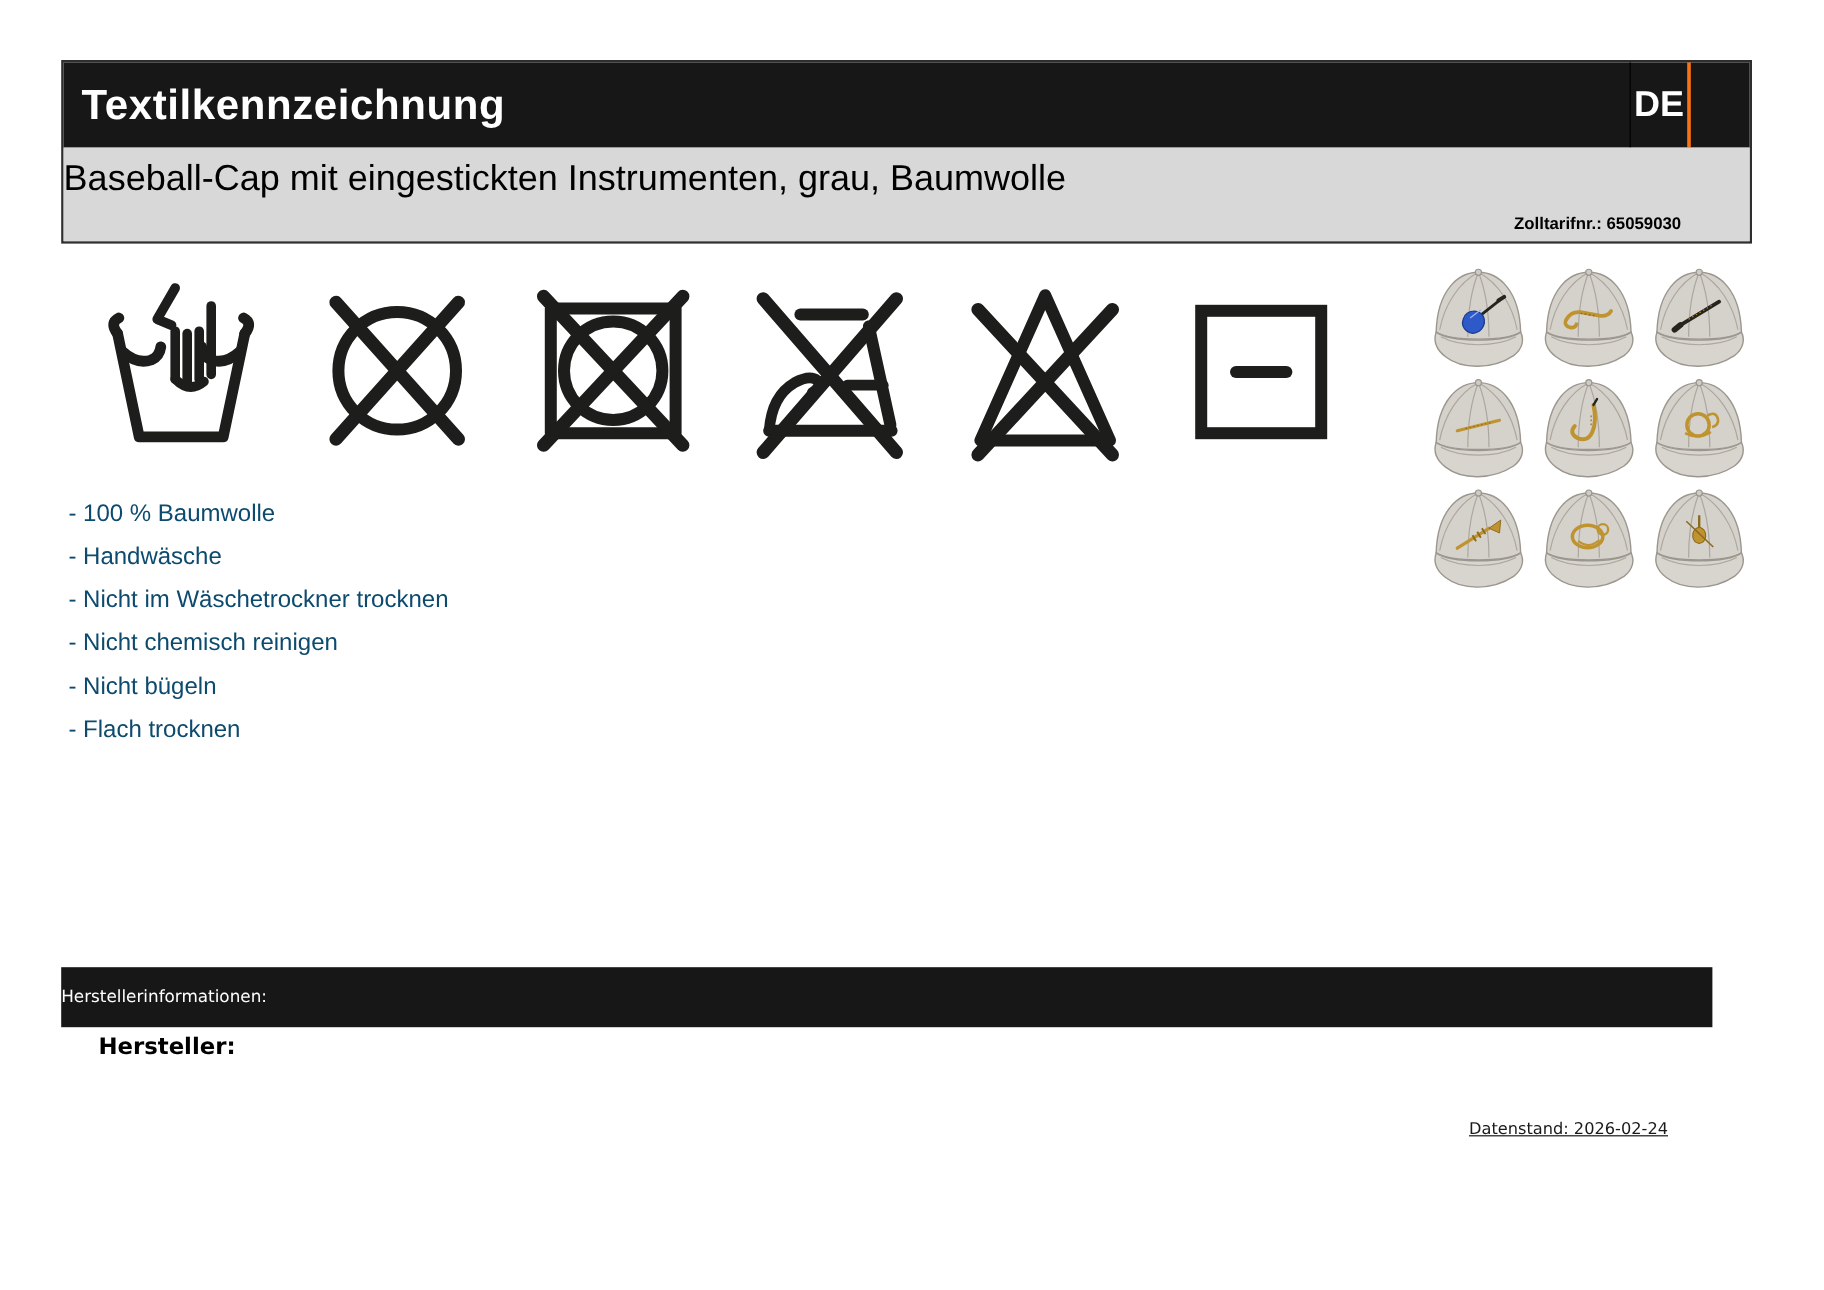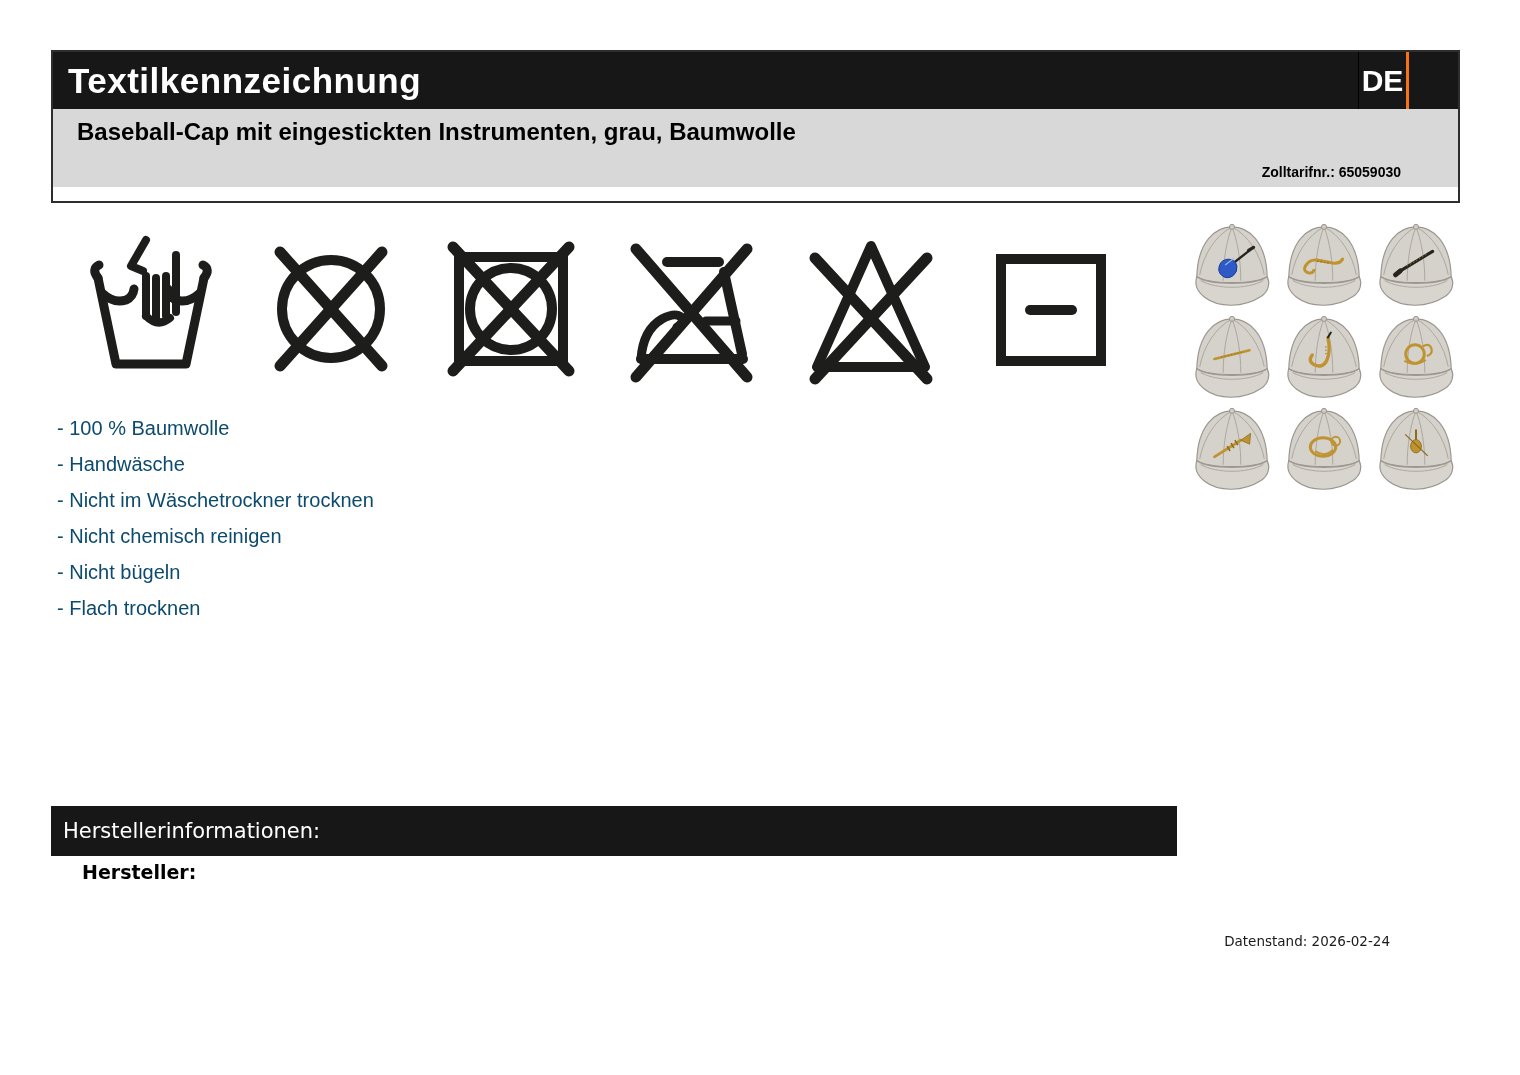--- a/index.html
+++ b/index.html
@@ -8,36 +8,36 @@
     width:1520px; height:1075px; position:relative; background:#ffffff;
     font-family:"Liberation Sans", sans-serif; overflow:hidden; color:#000;
   }
 
   
   .doc-header {
     position:absolute; left:51px; top:50px; width:1409px; height:153px;
     border:2px solid #2e2e2e;
   }
   .header-black {
-    position:relative; height:57px; background:#171717;
+    position:relative; height:71px; background:#171717;
     display:flex; align-items:center;
   }
   .header-title {
     margin-left:15px; color:#ffffff; font-size:35px; font-weight:bold;
     letter-spacing:0.5px; white-space:nowrap;
   }
   .lang-cell {
     position:absolute; right:49px; top:0; bottom:0; width:51px;
     border-left:1px solid #000; border-right:3px solid #f97316;
     display:flex; align-items:center; justify-content:center;
     color:#ffffff; font-size:30px; font-weight:bold;
   }
   .header-gray { position:relative; height:78px; background:#d8d8d8; }
   .product-title {
-    position:absolute; left:24px; top:9px; font-size:24px; font-weight:bold;
+    position:absolute; left:0; top:9px; font-size:30px; font-weight:normal;
     white-space:nowrap;
   }
   .tariff {
     position:absolute; right:57px; bottom:7px; font-size:14px; font-weight:bold;
     white-space:nowrap;
   }
 
   
   .care-symbols {
     position:absolute; left:86px; top:228px; display:flex; gap:50px;
@@ -55,34 +55,34 @@
 
   
   .props {
     position:absolute; left:57px; top:410px; font-size:20px; line-height:36px;
     color:#0c4a6e;
   }
   .prop { white-space:nowrap; }
 
   
   .mfr-bar {
-    position:absolute; left:51px; top:806px; width:1126px; height:50px;
+    position:absolute; left:51px; top:806px; width:1376px; height:50px;
     background:#171717; color:#ffffff; display:flex; align-items:center;
-    padding-left:12px; font-family:"DejaVu Sans", sans-serif; font-size:21px;
+    font-family:"DejaVu Sans", sans-serif; font-size:14px;
   }
   .mfr-row {
     position:absolute; left:82px; top:861px; display:flex;
     font-family:"DejaVu Sans", sans-serif; font-size:19px;
   }
   .mfr-label { width:176px; font-weight:bold; flex-shrink:0; }
   .mfr-value { white-space:nowrap; }
 
   .datenstand {
     position:absolute; right:130px; top:933px;
-    font-family:"DejaVu Sans", sans-serif; font-size:13.5px; color:#1a1a1a;
+    font-family:"DejaVu Sans", sans-serif; font-size:13.5px; color:#1a1a1a;text-decoration:underline;
   }
 </style>
 </head>
 <body>
 
 <svg width="0" height="0" style="position:absolute" aria-hidden="true">
   <defs>
     <g id="capBase">
       <path d="M9 57 C10 21 28 6 45 6 C62 6 80 21 81 57 C68 65 22 65 9 57 Z" fill="#d5d1cb" stroke="#9b968e" stroke-width="1.2"></path>
       <path d="M45 6 C39 21 36 42 36 61" fill="none" stroke="#aba79f" stroke-width="1"></path>

